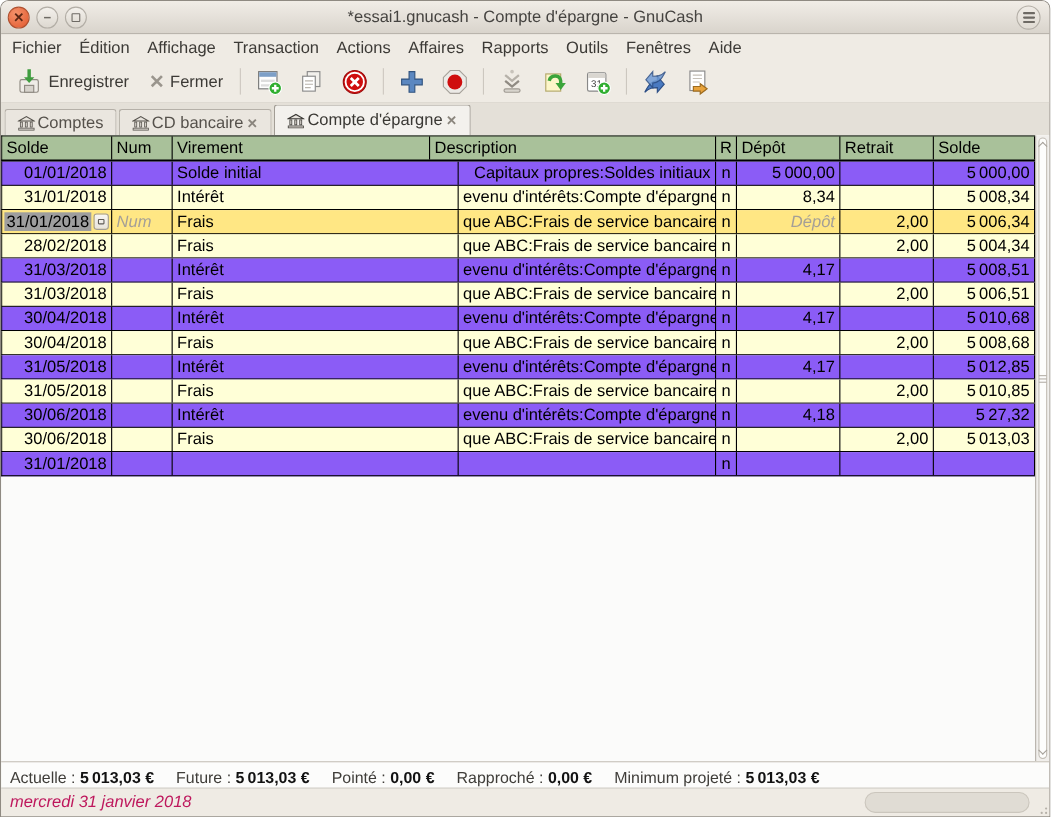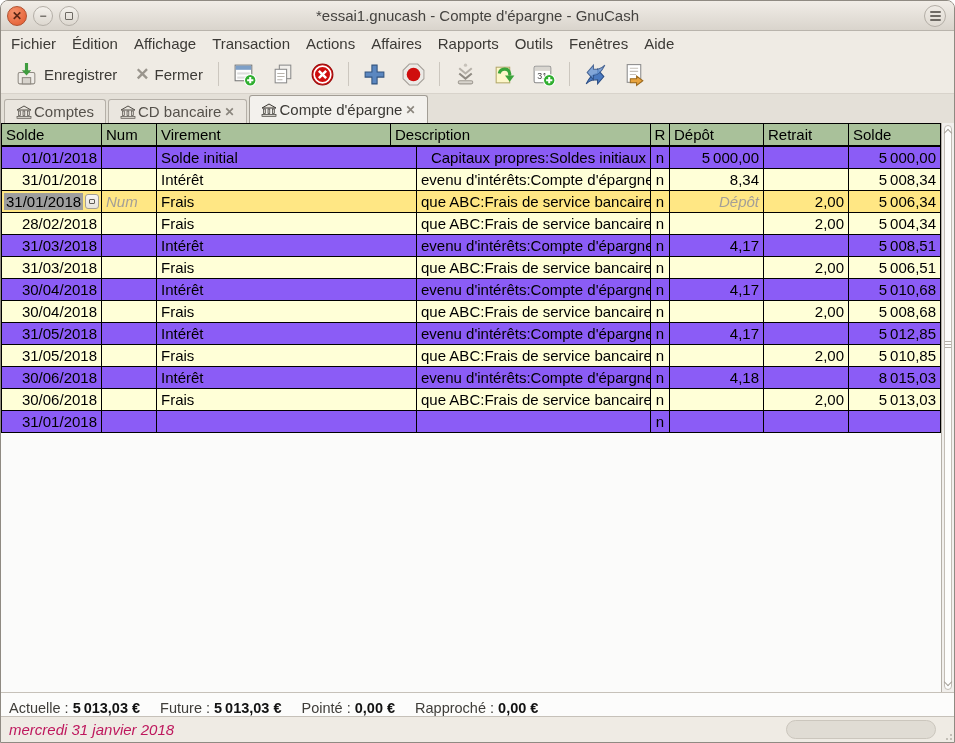--- a/index.html
+++ b/index.html
@@ -391,21 +391,21 @@
             <div class="cell c7">5 010,85</div>
           </div>
           <div class="row tone-green">
             <div class="cell c0">30/06/2018</div>
             <div class="cell c1"></div>
             <div class="cell c2">Intérêt</div>
             <div class="cell c3">evenu d'intérêts:Compte d'épargne</div>
             <div class="cell c4">n</div>
             <div class="cell c5">4,18</div>
             <div class="cell c6"></div>
-            <div class="cell c7">8 015,03</div>
+            <div class="cell c7">5 27,32</div>
           </div>
           <div class="row tone-cream">
             <div class="cell c0">30/06/2018</div>
             <div class="cell c1"></div>
             <div class="cell c2">Frais</div>
             <div class="cell c3">que ABC:Frais de service bancaire</div>
             <div class="cell c4">n</div>
             <div class="cell c5"></div>
             <div class="cell c6">2,00</div>
             <div class="cell c7">5 013,03</div>
@@ -432,20 +432,21 @@
           <i></i>
         </span>
     </div>
   </div>
 
   <div class="summary-bar">
       <div class="sum-item"><span class="sl">Actuelle : </span><span class="sv">5 013,03 €</span></div>
       <div class="sum-item"><span class="sl">Future : </span><span class="sv">5 013,03 €</span></div>
       <div class="sum-item"><span class="sl">Pointé : </span><span class="sv">0,00 €</span></div>
       <div class="sum-item"><span class="sl">Rapproché : </span><span class="sv">0,00 €</span></div>
+      <div class="sum-item"><span class="sl">Minimum projeté : </span><span class="sv">5 013,03 €</span></div>
     </div>
 
   <div class="statusbar">
     <span class="status-text">mercredi 31 janvier 2018</span>
     <div class="progress-pill"></div>
     <div class="resize-grip">
       <i style="right:0;bottom:0"></i>
         <i style="right:4px;bottom:0"></i>
         <i style="right:0;bottom:4px"></i>
     </div>

